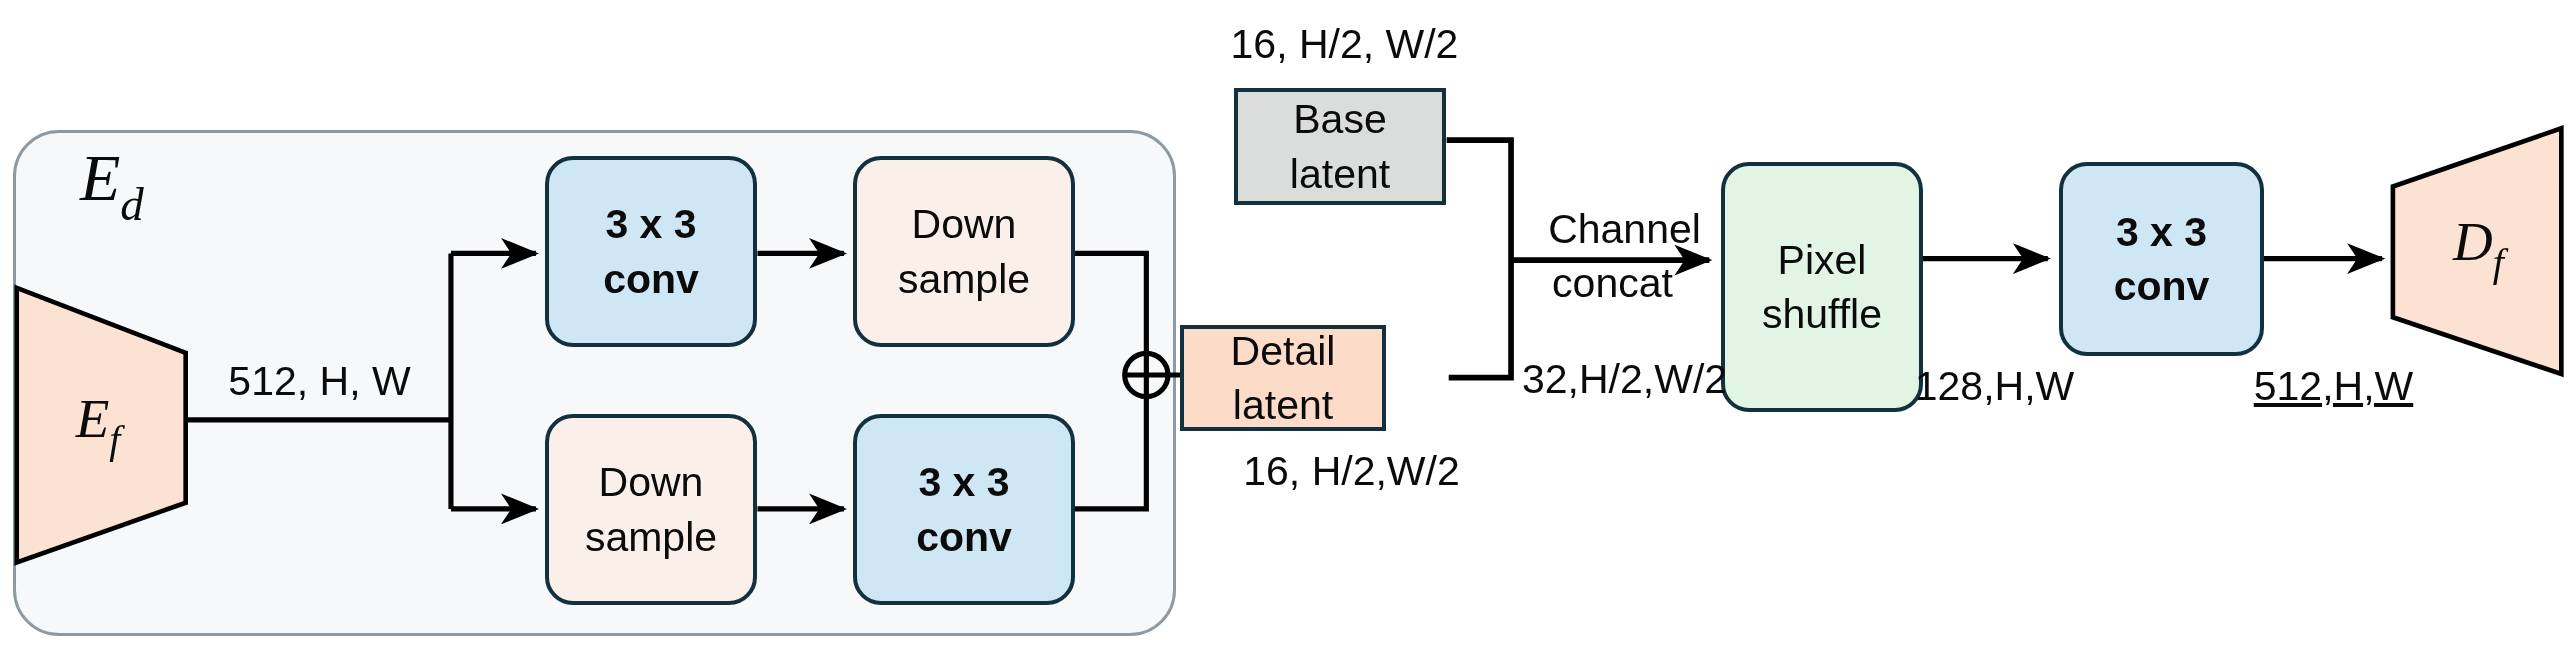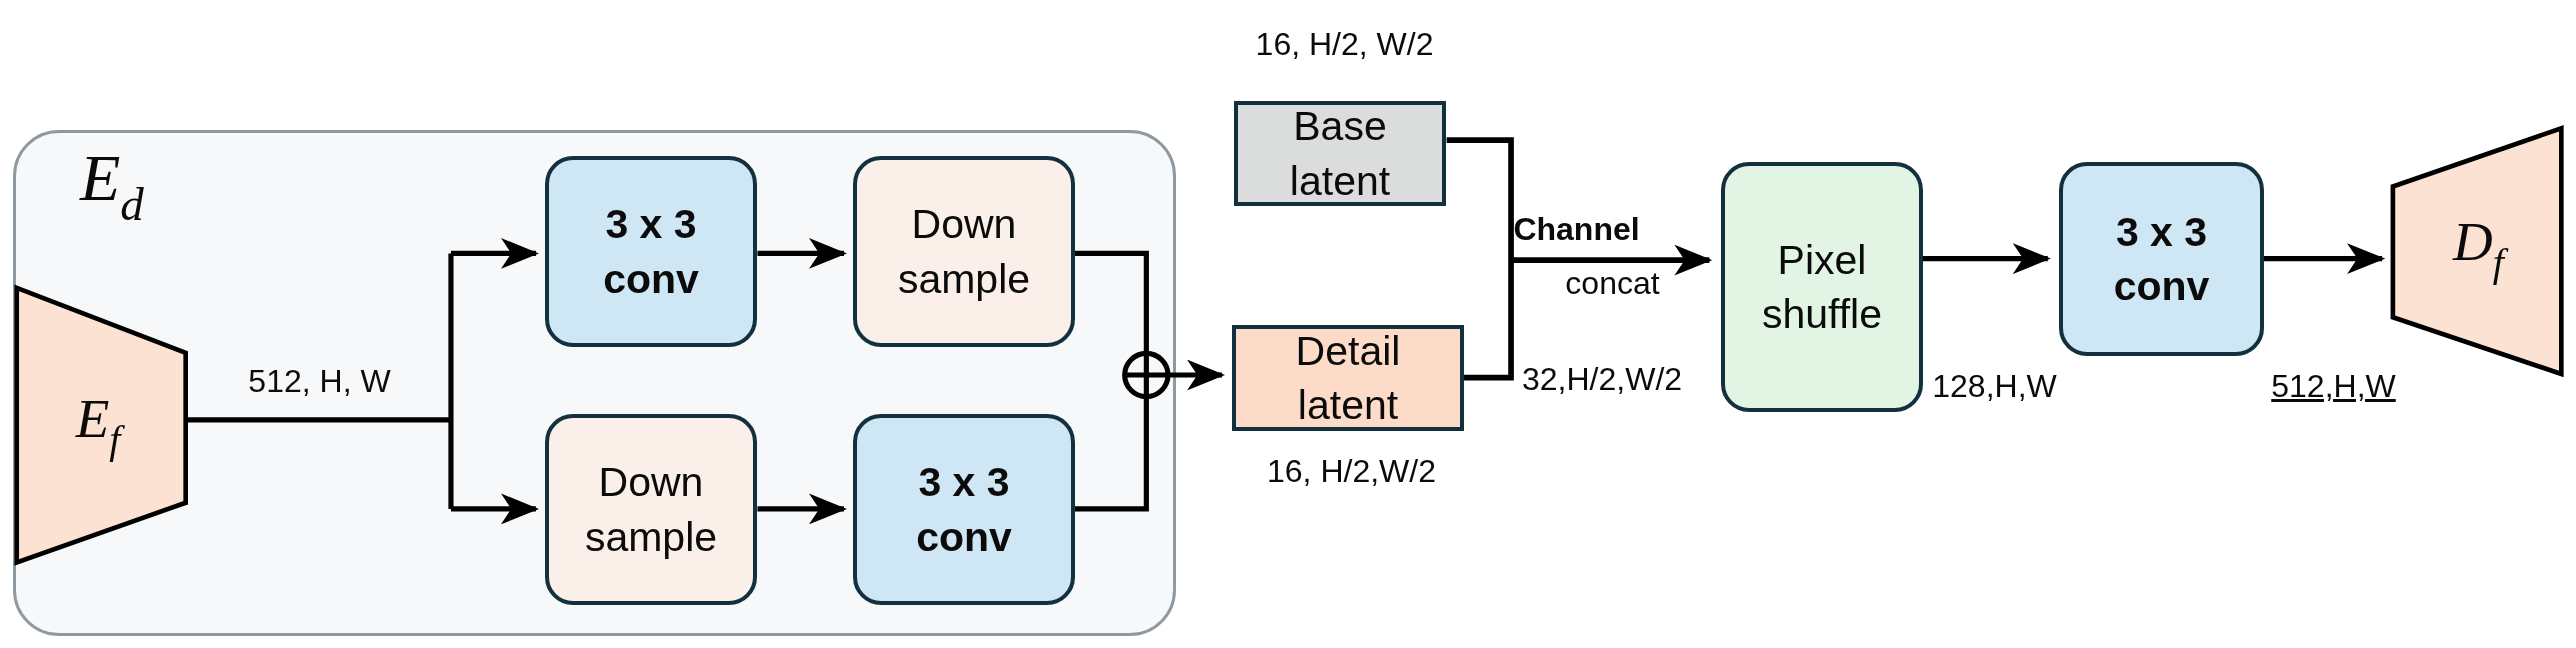--- a/index.html
+++ b/index.html
@@ -35,35 +35,35 @@
   .rounded{border-radius:28px;}
   .blue{background:#cfe6f5;font-weight:bold;}
   .lightpeach{background:#fbf0e9;}
   .green{background:#e2f4e4;}
   .gray{background:#dbdcdc;}
   .peach{background:#fcdcc9;}
   .conv-top   {left:545px;top:156px;width:212px;height:191px;}
   .down-top   {left:853px;top:156px;width:222px;height:191px;}
   .down-bottom{left:545px;top:414px;width:212px;height:191px;}
   .conv-bottom{left:853px;top:414px;width:222px;height:191px;}
-  .base-latent  {left:1234px;top:88px;width:212px;height:105px;margin-top:13px;}
-  .detail-latent{left:1232px;top:325px;width:232px;height:106px;}
+  .base-latent  {left:1234px;top:88px;width:212px;height:117px;}
+  .detail-latent{left:1180px;top:325px;width:206px;height:106px;}
   .pixel-shuffle{left:1721px;top:162px;width:202px;height:250px;}
   .conv-right   {left:2059px;top:162px;width:205px;height:194px;}
   
   .dim{
     position:absolute;z-index:4;
-    font-size:32px;color:#0b0b0b;
+    font-size:41px;color:#0b0b0b;
     text-align:center;width:361px;height:54px;line-height:54px;
   }
   .dim-512hw {left:139px; top:354px;}
   .dim-16top {left:1164px;top:16.5px;}
   .dim-16bot {left:1171px;top:444px;}
   .dim-32    {left:1522px;top:352px;text-align:left;}
-  .lbl-channel{left:1396px;top:205px;height:49px;line-height:49px;font-weight:bold;}
+  .lbl-channel{left:1444px;top:205px;height:49px;line-height:49px;}
   .lbl-concat {left:1432px;top:259px;height:49px;line-height:49px;}
   .dim-128   {left:1814px;top:359px;}
   .dim-512hw2{left:2153px;top:359px;text-decoration:underline;}
   
   .mathlbl{
     position:absolute;z-index:4;
     font-family:"Liberation Serif", serif;
     font-style:italic;color:#0b0b0b;
   }
   .mathlbl .main{font-size:66px;}

